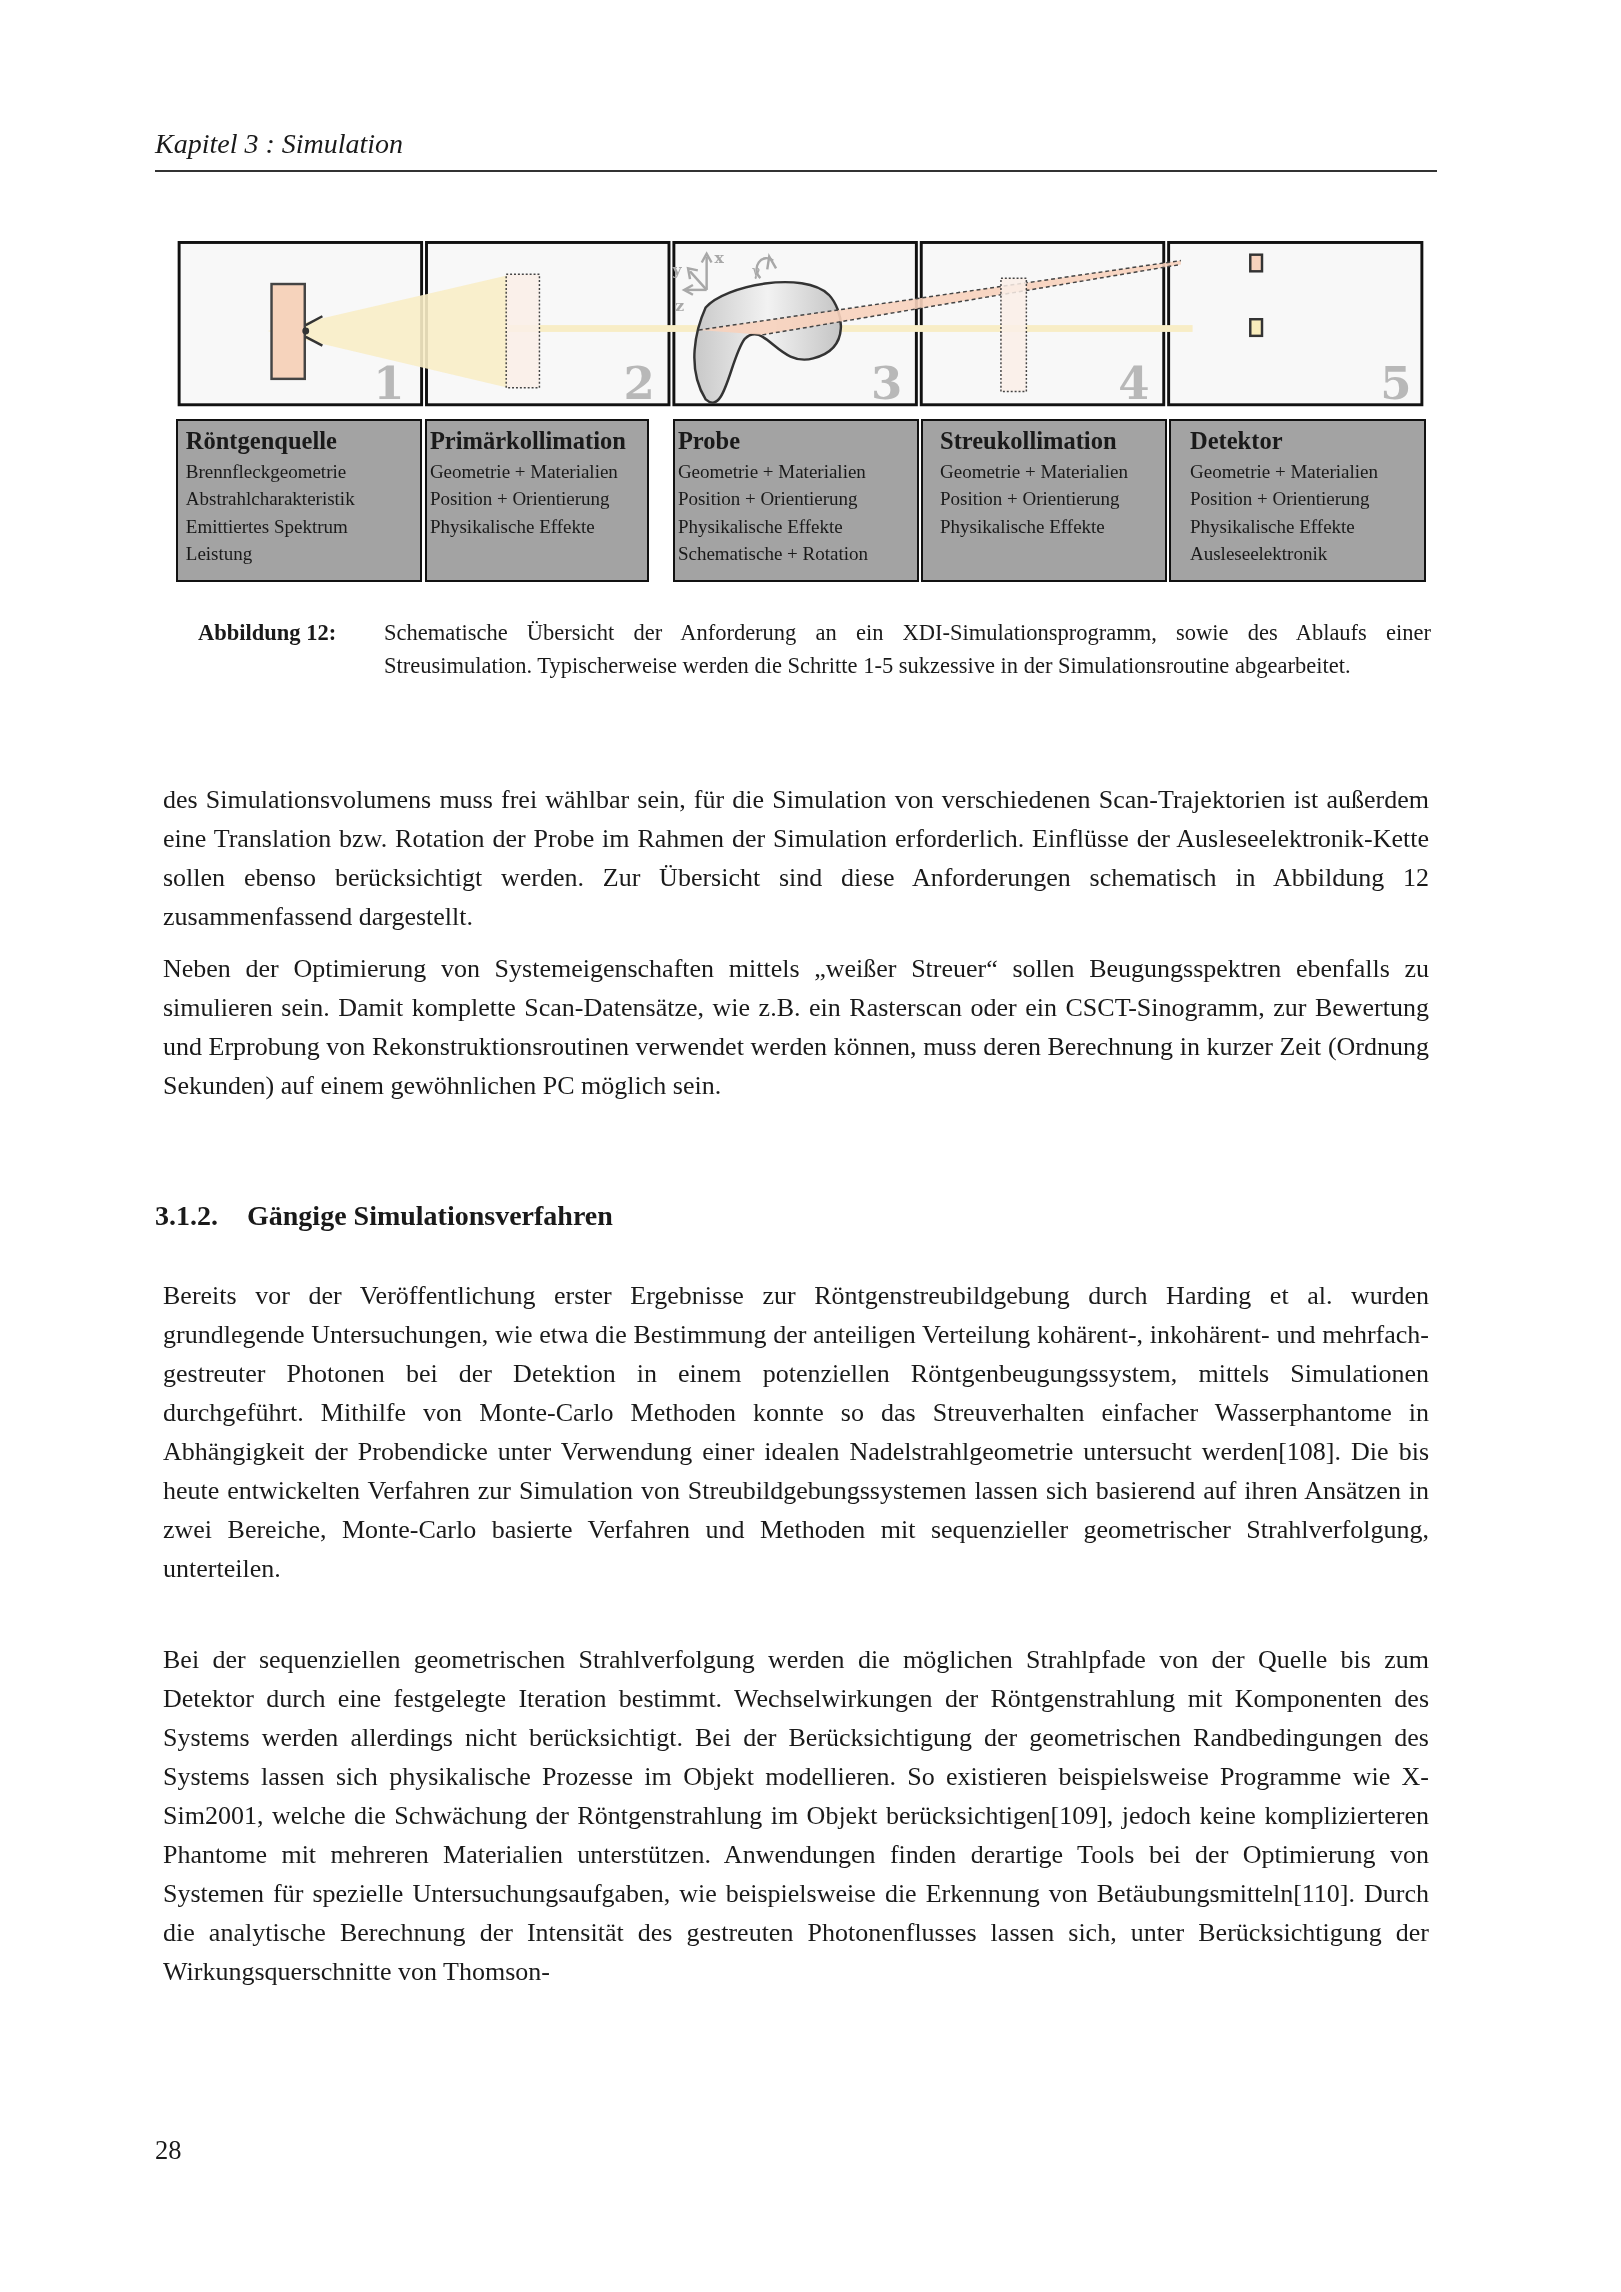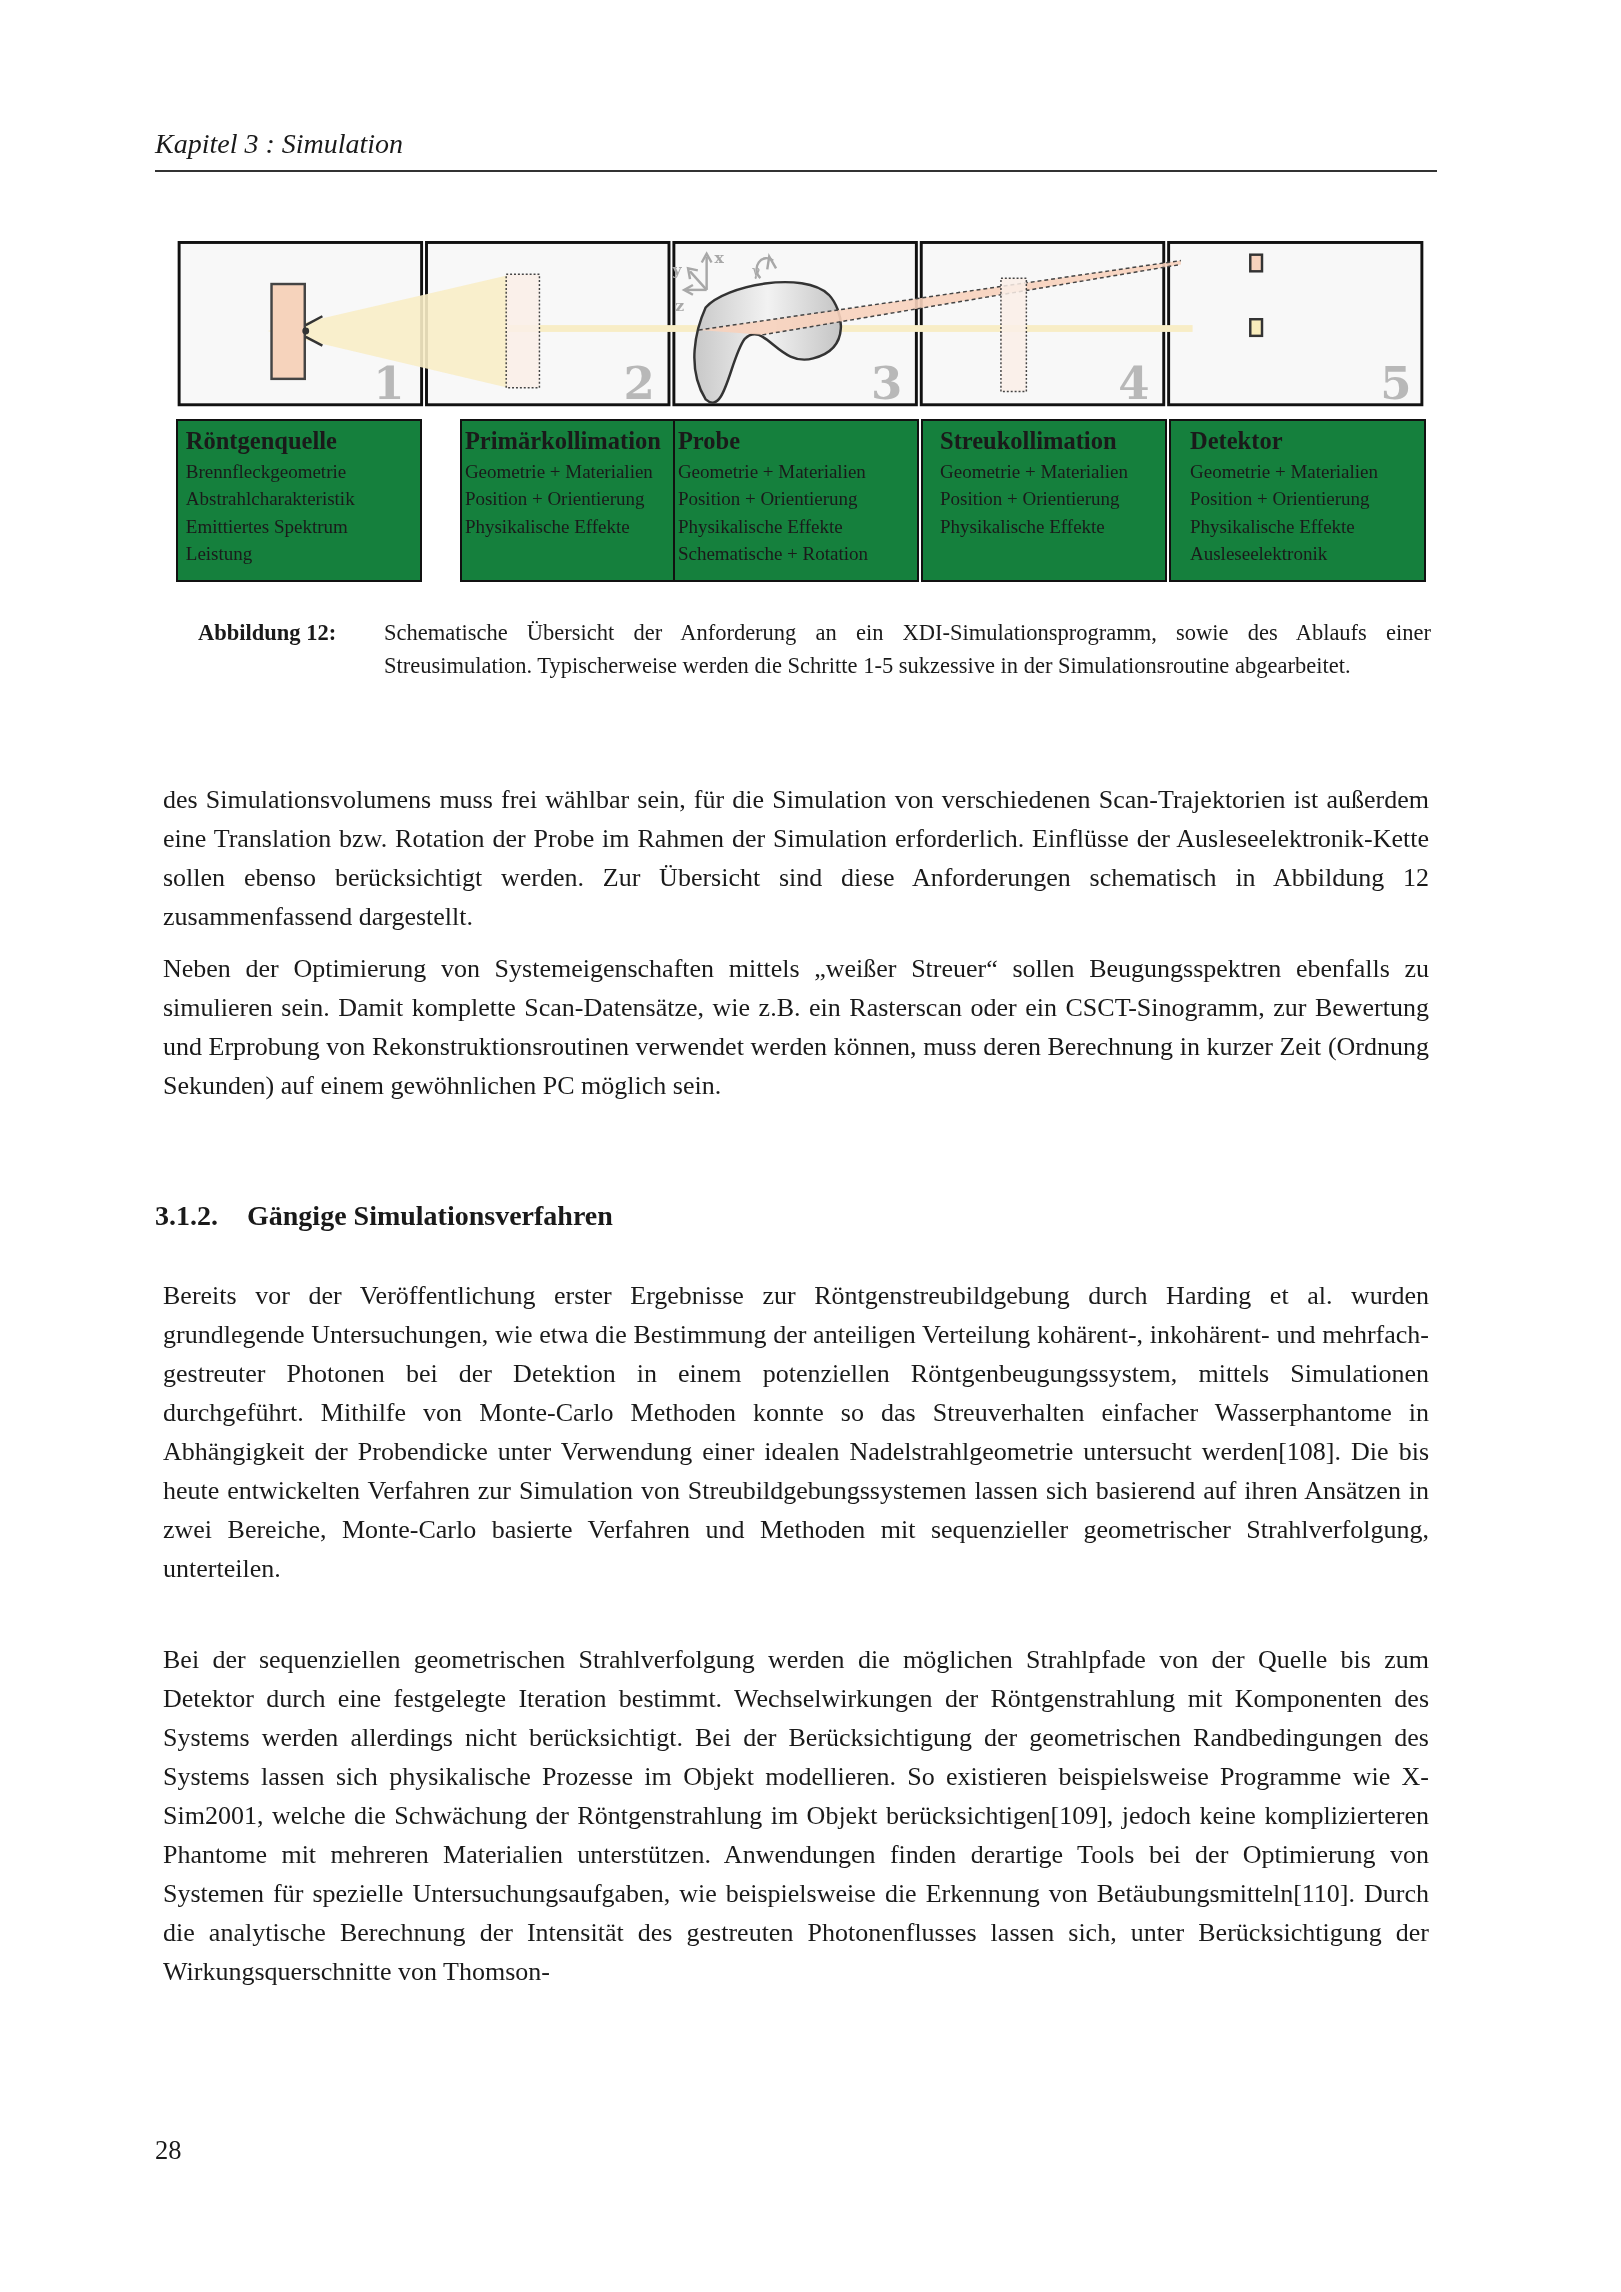--- a/index.html
+++ b/index.html
@@ -6,21 +6,21 @@
   body { width: 1621px; height: 2293px; position: relative; overflow: hidden;
          font-family: "Liberation Serif", "DejaVu Serif", serif; color: #1a1a1a; }
   .header { position: absolute; left: 155px; top: 125px; width: 1282px; }
   .header-title { font-style: italic; font-size: 28px; line-height: 37px; }
   .header-rule { position: absolute; left: 0; top: 45px; width: 1282px; height: 2px; background: #333; }
 
   .figure { position: absolute; left: 176px; top: 241px; width: 1249px; height: 345px; }
   .figure svg { position: absolute; left: 0; top: 0; }
 
   .label-panel { position: absolute; top: 178px; height: 163px; box-sizing: border-box;
-                 border: 2.9px solid #111; background: #15803d; padding: 3.9px 7.8px; }
+                 border: 2.9px solid #111; background: #a3a3a3; padding: 3.9px 7.8px; }
   .label-title { font-weight: bold; font-size: 24.5px; line-height: 31px; margin-bottom: 2px; white-space: nowrap; }
   .label-item { font-size: 19px; line-height: 27.4px; white-space: nowrap; }
 
   .caption { position: absolute; left: 198px; top: 616px; width: 1233px; font-size: 22.5px; line-height: 33px; }
   .caption-label { position: absolute; left: 0; top: 0; font-weight: bold; }
   .caption-text { margin-left: 186px; text-align: justify; }
 
   .body-block { position: absolute; left: 155px; width: 1282px; font-size: 26px; line-height: 39px; text-align: justify; }
   .body-block p { margin: 8px; }
   .section-heading { position: absolute; left: 155px; top: 1196px; font-size: 28px; font-weight: bold; line-height: 39px; }
@@ -97,21 +97,21 @@
     <text x="1262" y="162" text-anchor="end" font-family="DejaVu Serif, serif" font-weight="bold" font-size="46" fill="#b8b8b8">5</text>
   </svg>
 
   <div class="label-panel" style="left:0;width:246px;">
     <div class="label-title">Röntgenquelle</div>
     <div class="label-item">Brennfleckgeometrie</div>
     <div class="label-item">Abstrahlcharakteristik</div>
     <div class="label-item">Emittiertes Spektrum</div>
     <div class="label-item">Leistung</div>
   </div>
-  <div class="label-panel" style="left:249px;width:224px;padding-left:2.9px;margin-left:35px;">
+  <div class="label-panel" style="left:249px;width:224px;padding-left:2.9px;">
     <div class="label-title">Primärkollimation</div>
     <div class="label-item">Geometrie + Materialien</div>
     <div class="label-item">Position + Orientierung</div>
     <div class="label-item">Physikalische Effekte</div>
   </div>
   <div class="label-panel" style="left:497px;width:246px;padding-left:2.9px;">
     <div class="label-title">Probe</div>
     <div class="label-item">Geometrie + Materialien</div>
     <div class="label-item">Position + Orientierung</div>
     <div class="label-item">Physikalische Effekte</div>

